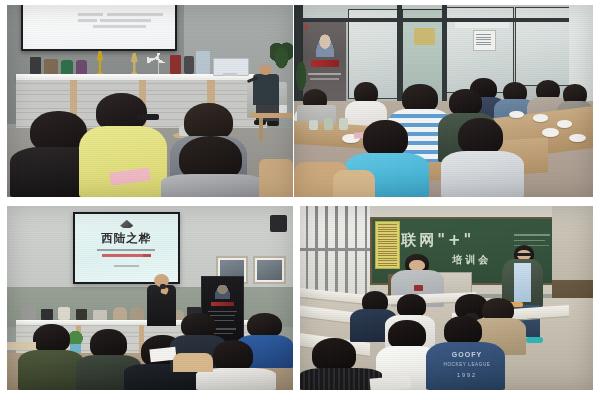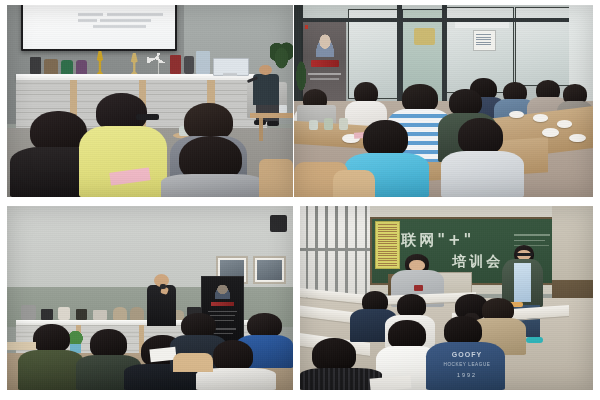--- a/index.html
+++ b/index.html
@@ -299,20 +299,27 @@
     <div class="layer" style="left:0%;top:82%;width:18%;height:18%;background:#cda97c;border-radius:10px 10px 0 0"></div>
     <div class="layer" style="left:13%;top:86%;width:14%;height:14%;background:#d8b88c;border-radius:10px 10px 0 0"></div>
     <div class="grain"></div>
     <div class="vig"></div>
   </div>
 
   <div class="photo" id="p3" title="Presenter with microphone standing before a large projected title slide addressing a seated audience">
     <div class="layer wall-up"></div>
     <div class="layer wall-lo"></div>
 
+    <div class="layer proj">
+      <span class="logo"></span>
+      <span class="kanji">西陆之桦</span>
+      <span class="bar"></span>
+      <span class="red"></span>
+      <span class="tiny"></span>
+    </div>
 
     <div class="layer" style="left:92%;top:5%;width:6%;height:9%;background:#2b2b2d;border-radius:2px"></div>
 
     <div class="frame" style="left:73%;top:27%;width:10%;height:13%">
         <i></i>
       </div>
     <div class="frame" style="left:86%;top:27%;width:10%;height:13%">
         <i></i>
       </div>
 
@@ -367,21 +374,21 @@
     <div class="layer" style="left:58%;top:80%;width:14%;height:10%;background:#d8b88c;border-radius:8px 8px 0 0"></div>
     <div class="grain"></div>
     <div class="vig"></div>
   </div>
 
   <div class="photo" id="p4" title="Classroom training session, two presenters at the front beside a green chalkboard">
     <div class="layer wallback"></div>
 
     <div class="layer board">
       <span class="chalk" style="left:6%;top:18%;font-size:15px;letter-spacing:3px">互联网"+"</span>
-      <span class="chalk" style="left:44%;top:52%;font-size:14px;letter-spacing:3px">培训会</span>
+      <span class="chalk" style="left:44%;top:52%;font-size:10px;letter-spacing:3px">培训会</span>
       <span class="layer" style="left:78%;top:24%;width:20%;height:2%;background:rgba(225,235,220,.4)"></span>
       <span class="layer" style="left:78%;top:32%;width:17%;height:2%;background:rgba(225,235,220,.35)"></span>
       <span class="layer" style="left:78%;top:40%;width:19%;height:2%;background:rgba(225,235,220,.3)"></span>
     </div>
     <div class="layer notice">
         <i></i>
       </div>
 
     <div class="layer window">
       <span class="bar" style="left:8%"></span>

